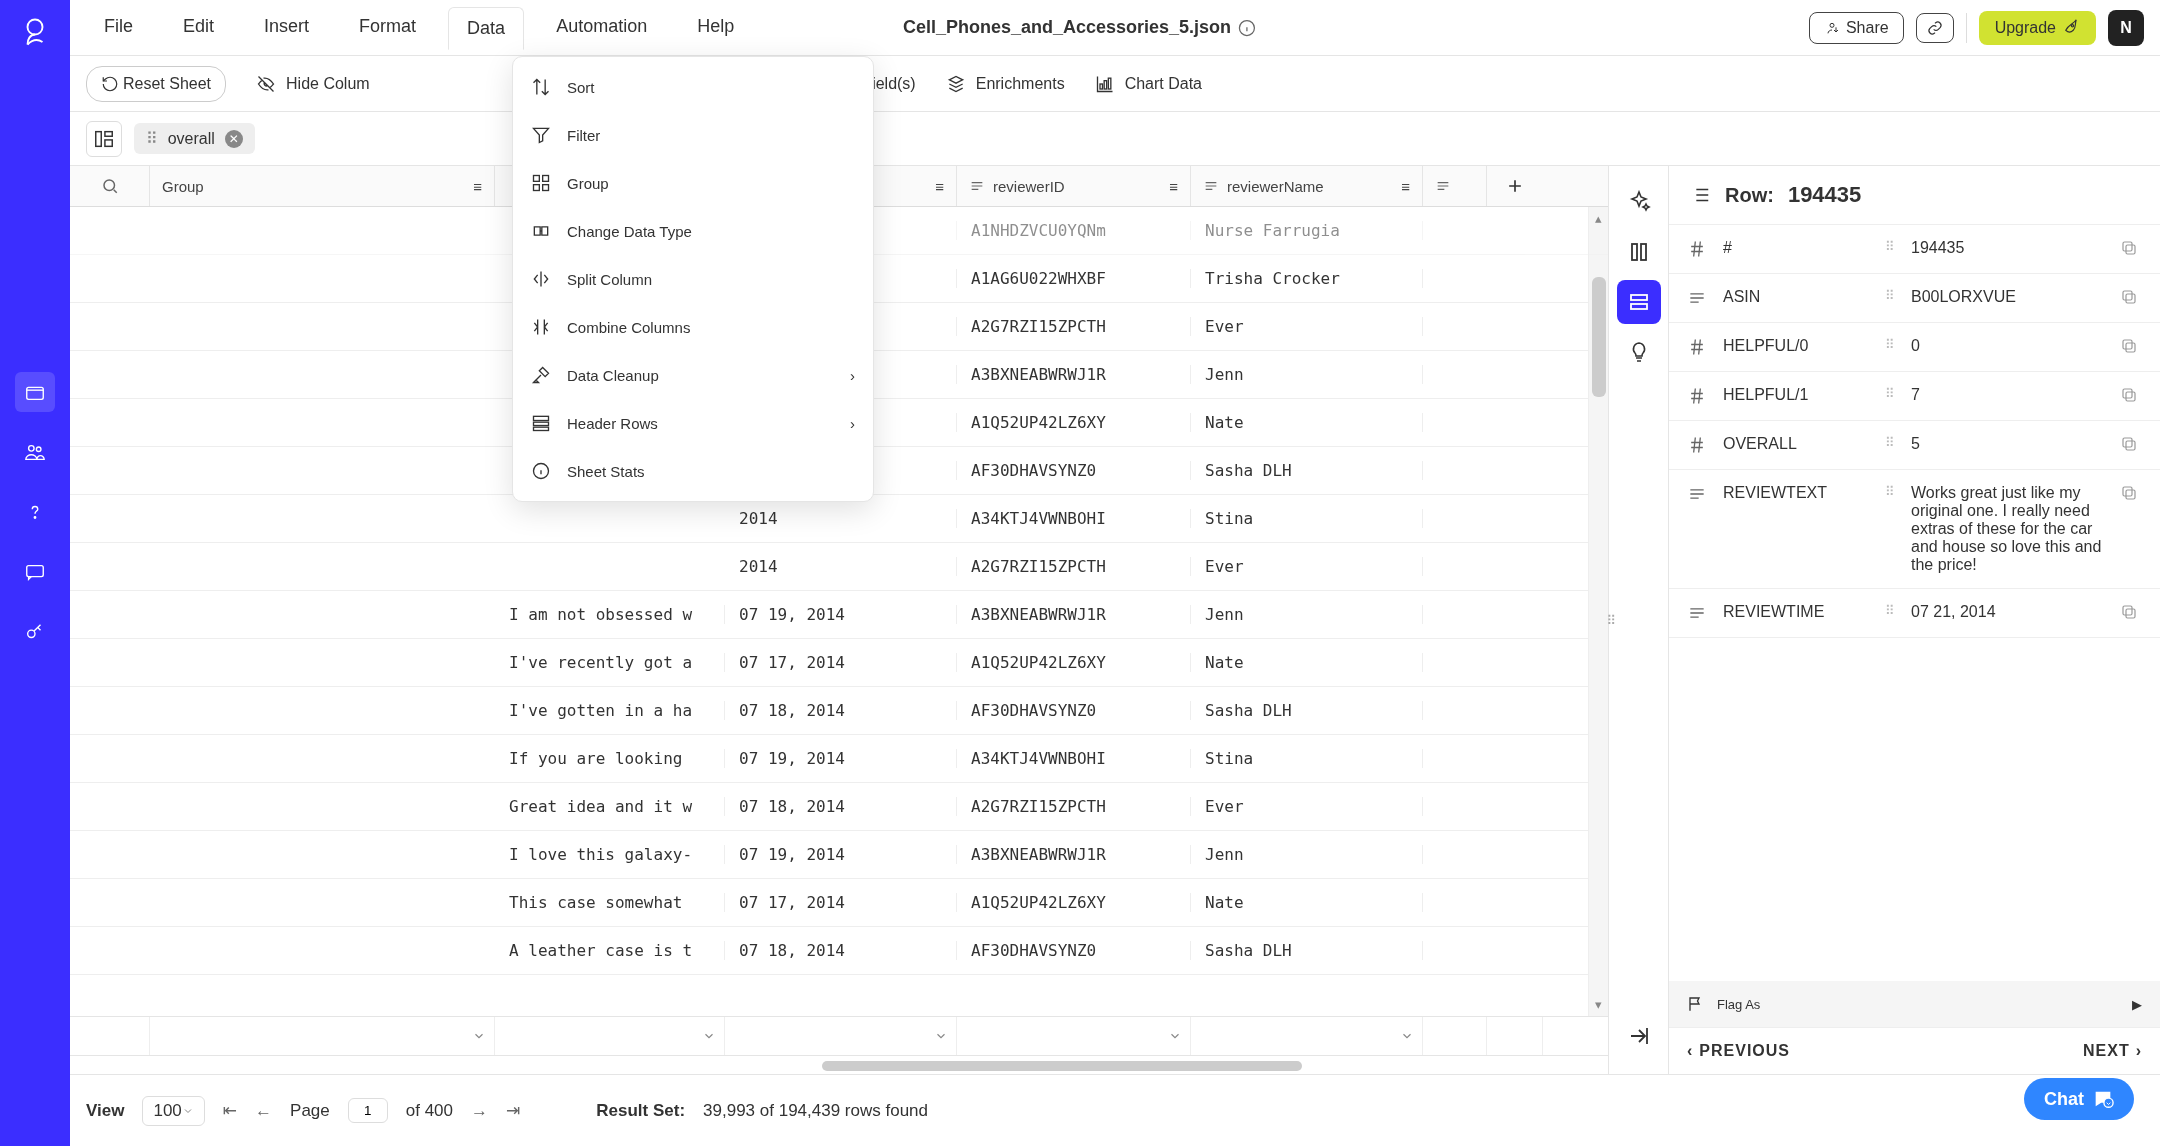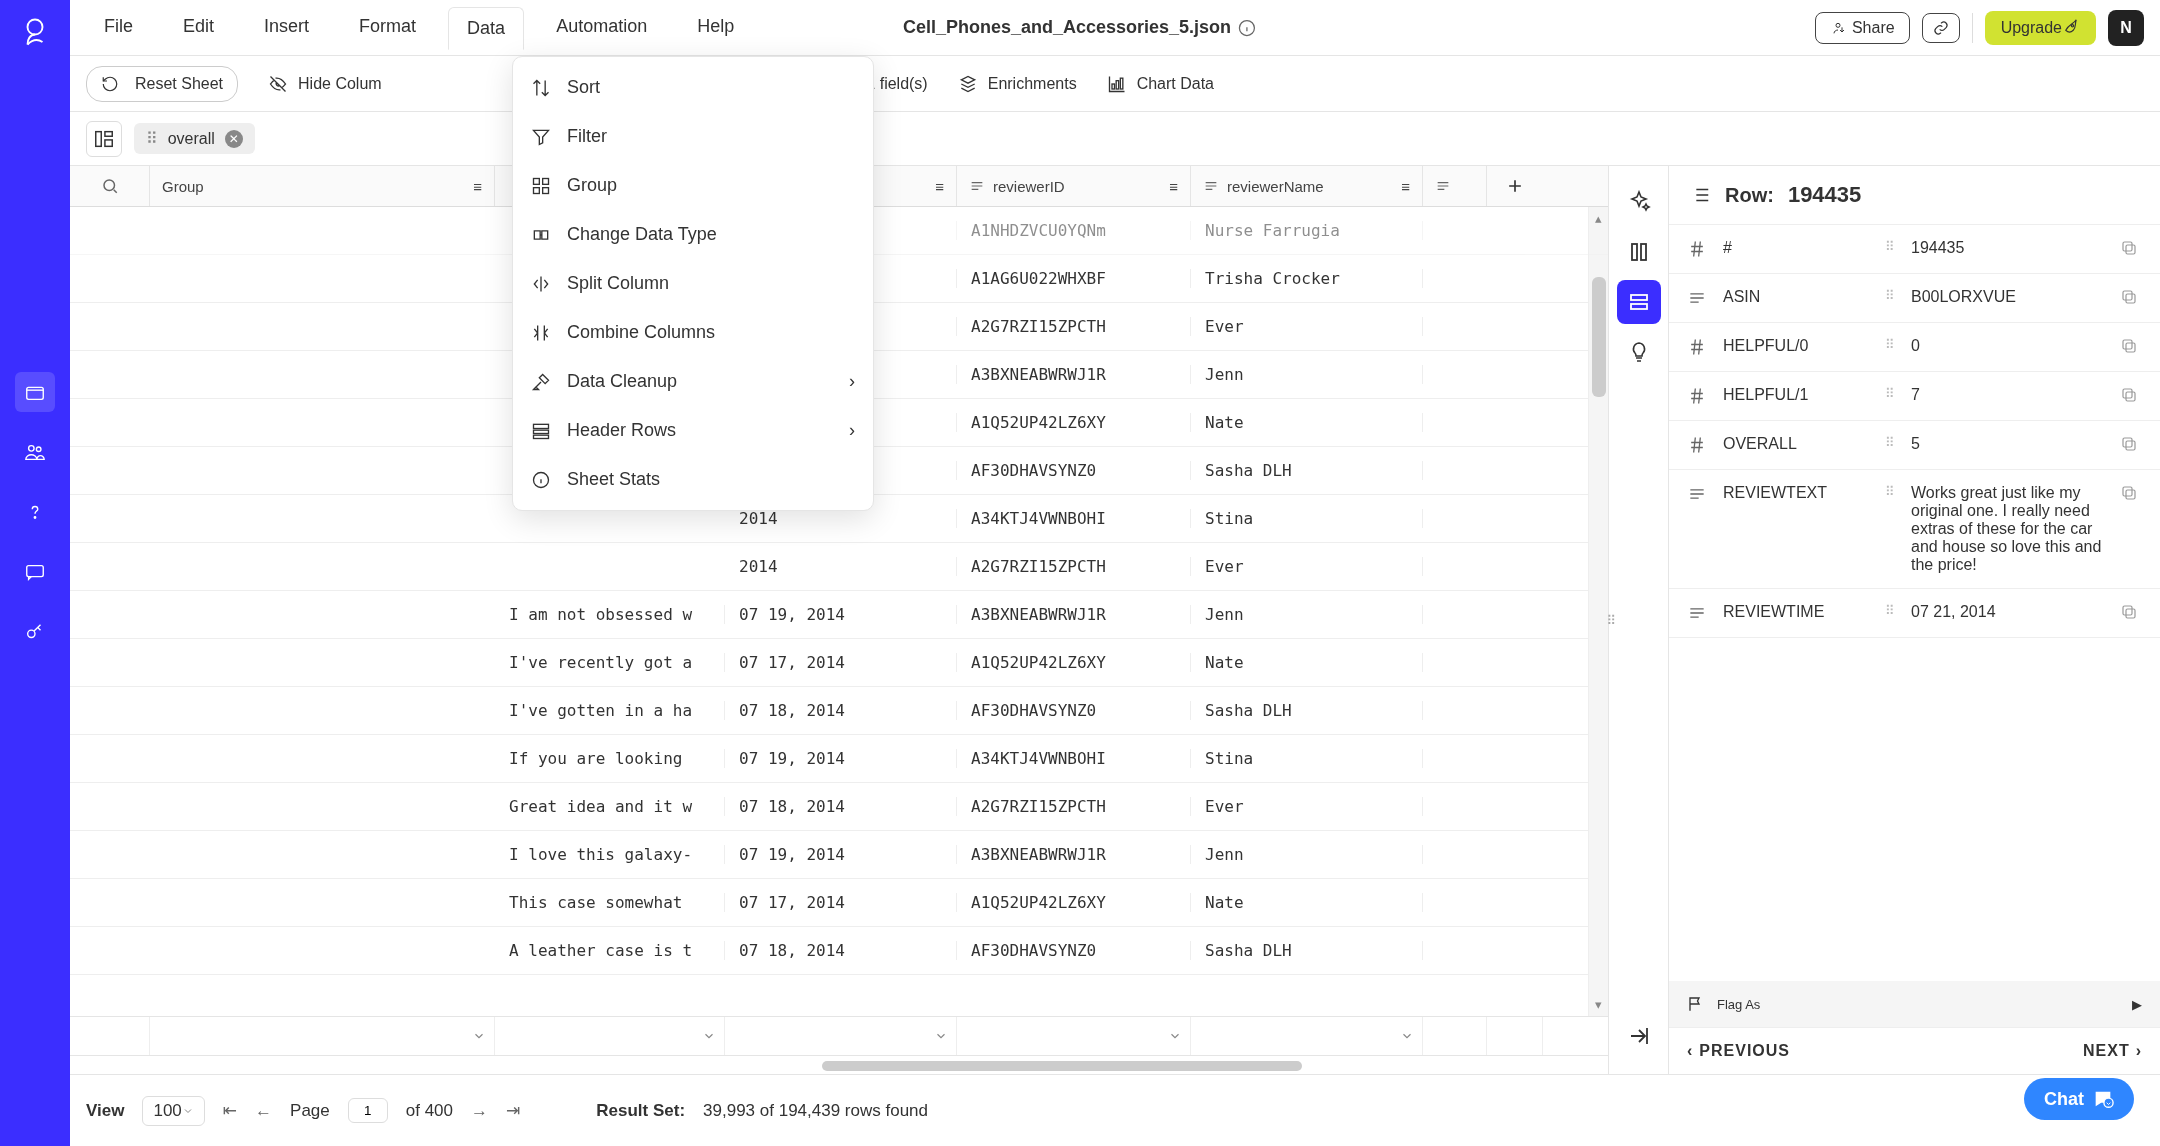--- a/index.html
+++ b/index.html
@@ -11,33 +11,33 @@
 .left-rail svg { stroke: #fff; fill: none; stroke-width: 1.5; }
 .main { flex: 1; display: flex; flex-direction: column; }
 .menubar { height: 56px; display: flex; align-items: center; padding: 0 16px; border-bottom: 1px solid #e5e5e5; }
 .menus { display: flex; gap: 14px; }
 .menu-item { padding: 10px 18px; font-size: 18px; cursor: pointer; border-radius: 6px 6px 0 0; }
 .menu-item.active { background: #fff; border: 1px solid #e5e5e5; border-bottom: 1px solid #fff; position: relative; top: 1px; }
 .file-title { position: absolute; left: 50%; transform: translateX(-50%); display: flex; align-items: center; gap: 6px; font-size: 18px; font-weight: 600; }
 .menubar-right { margin-left: auto; display: flex; align-items: center; gap: 12px; }
 .pill { border: 1px solid #444; border-radius: 8px; padding: 6px 14px; display: flex; align-items: center; gap: 6px; font-size: 16px; cursor: pointer; background: #fff; }
 .link-pill { border: 1px solid #444; border-radius: 8px; padding: 6px 8px; cursor: pointer; }
-.upgrade-pill { background: #d1e231; border-radius: 8px; padding: 8px 16px; font-size: 16px; display: flex; align-items: center; gap: 0; cursor: pointer; }
+.upgrade-pill { background: #d1e231; border-radius: 8px; padding: 8px 16px; font-size: 16px; display: flex; align-items: center; gap: 6px; cursor: pointer; }
 .avatar { width: 36px; height: 36px; border-radius: 8px; background: #222; color: #fff; display: flex; align-items: center; justify-content: center; font-weight: 600; font-size: 16px; }
 .toolbar { height: 56px; display: flex; align-items: center; padding: 0 16px; border-bottom: 1px solid #e5e5e5; gap: 30px; position: relative; }
-.tool-btn { border: 1px solid #ccc; border-radius: 16px; padding: 8px 14px; display: flex; align-items: center; gap: 16px; font-size: 16px; cursor: pointer; background: #fff; }
+.tool-btn { border: 1px solid #ccc; border-radius: 16px; padding: 8px 14px; display: flex; align-items: center; gap: 4px; font-size: 16px; cursor: pointer; background: #fff; }
 .tool-link { display: flex; align-items: center; gap: 10px; font-size: 16px; cursor: pointer; }
 .chip-row { height: 54px; display: flex; align-items: center; padding: 0 16px; gap: 12px; border-bottom: 1px solid #e5e5e5; }
 .chip-icon { width: 36px; height: 36px; border: 1px solid #ddd; border-radius: 6px; display: flex; align-items: center; justify-content: center; cursor: pointer; }
 .chip { background: #eee; border-radius: 6px; padding: 6px 12px; display: flex; align-items: center; gap: 10px; font-size: 16px; cursor: pointer; }
 .chip .close { background: #888; color: #fff; border-radius: 50%; width: 18px; height: 18px; display: flex; align-items: center; justify-content: center; font-size: 12px; }
 .content { flex: 1; display: flex; min-height: 0; }
 .grid-area { flex: 1; display: flex; flex-direction: column; min-width: 0; position: relative; }
 .dropdown { position: absolute; top: 0; left: 442px; width: 362px; background: #fff; border: 1px solid #e5e5e5; border-radius: 10px; box-shadow: 0 8px 30px rgba(0,0,0,0.12); z-index: 100; padding: 6px 0; }
-.dropdown-item { padding: 14px 18px; display: flex; align-items: center; gap: 16px; font-size: 18px; cursor: pointer; }
+.dropdown-item { padding: 14px 18px; display: flex; align-items: center; gap: 16px; font-size: 15px; cursor: pointer; }
 .dropdown-item .chev { margin-left: auto; }
 .grid-header { display: flex; border-bottom: 1px solid #ddd; background: #fafafa; }
 .grid-header .col { border-right: 1px solid #e5e5e5; padding: 10px 12px; display: flex; align-items: center; gap: 8px; font-size: 15px; color: #444; position: relative; }
 .grid-header .col .menu-dots { margin-left: auto; cursor: pointer; }
 .grid-body { flex: 1; overflow: hidden; position: relative; }
 .grid-row { display: flex; border-bottom: 1px solid #eee; height: 48px; align-items: center; }
 .grid-row .cell { border-right: 1px solid #eee; padding: 0 14px; font-family: ui-monospace, Menlo, Consolas, monospace; font-size: 16px; white-space: nowrap; overflow: hidden; }
 .col-group { width: 80px; display:flex; align-items:center; justify-content:center; }
 .col-prefix { width: 345px; }
 .col-rt { width: 230px; }

